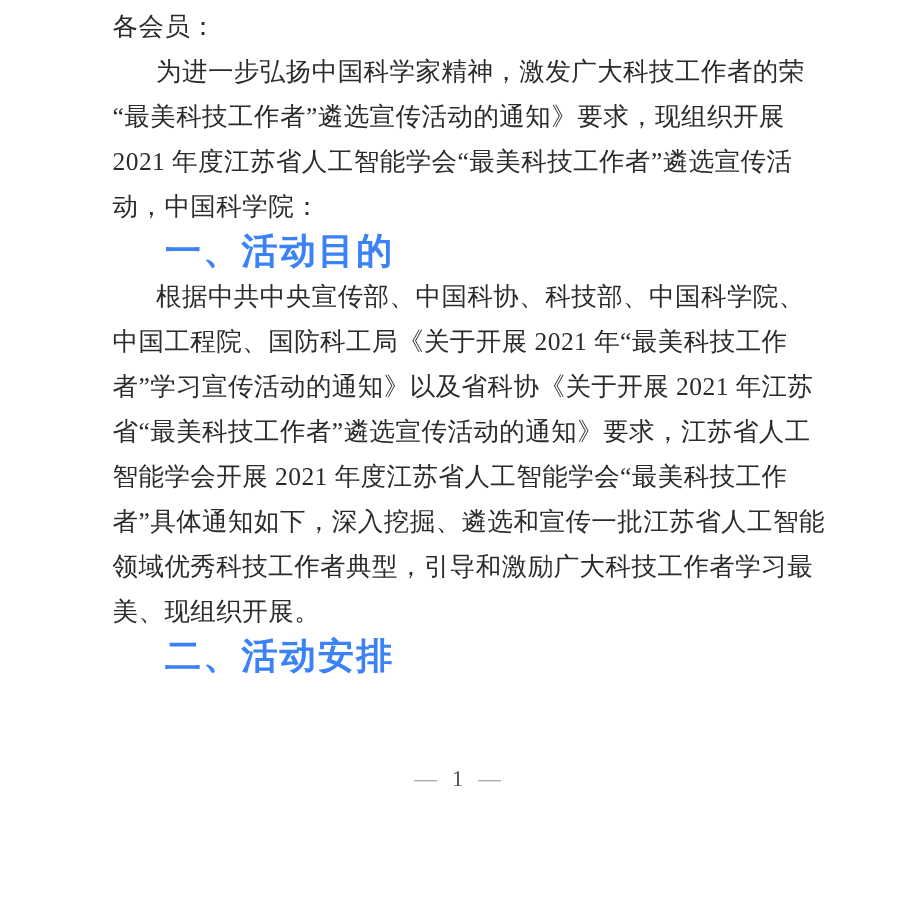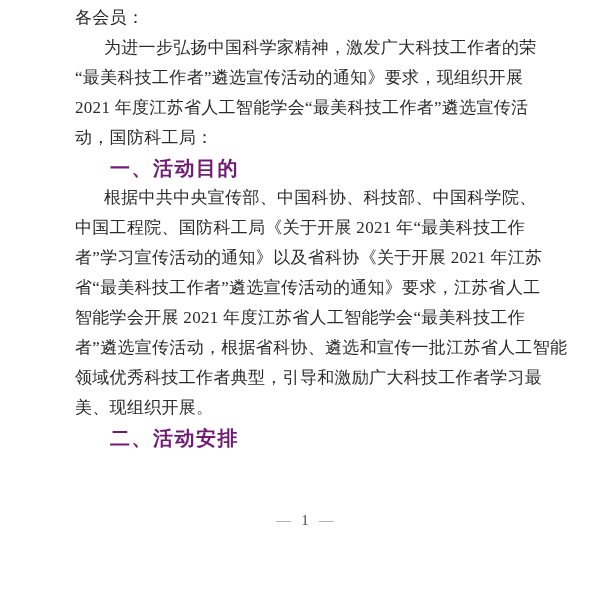--- a/index.html
+++ b/index.html
@@ -35,23 +35,23 @@
     color: #2b2b2b;
     white-space: nowrap;
     font-family: "Liberation Serif", "DejaVu Serif", serif;
   }
   .ind {
     text-indent: 29px;
   }
   .heading {
     font-family: "Liberation Sans", "DejaVu Sans", sans-serif;
     font-weight: 700;
-    font-size: 20px;
+    font-size: 24px;
     letter-spacing: 1.5px;
-    color: #701a75;
+    color: #3b82f6;
     text-indent: 35px;
   }
   .footer {
     position: absolute;
     left: 0;
     top: 505px;
     width: 610px;
     height: 30px;
     line-height: 30px;
     text-align: center;
@@ -70,28 +70,28 @@
 </style>
 </head>
 <body>
 
 <div class="page">
   <div class="content">
     <div class="ln">各会员：</div>
     <div class="ln ind">为进一步弘扬中国科学家精神，激发广大科技工作者的荣</div>
     <div class="ln">“最美科技工作者”遴选宣传活动的通知》要求，现组织开展</div>
     <div class="ln">2021 年度江苏省人工智能学会“最美科技工作者”遴选宣传活</div>
-    <div class="ln">动，国防科工局：</div>
+    <div class="ln">动，中国科学院：</div>
     <div class="ln heading">一、活动目的</div>
     <div class="ln ind">根据中共中央宣传部、中国科协、科技部、中国科学院、</div>
     <div class="ln">中国工程院、国防科工局《关于开展 2021 年“最美科技工作</div>
     <div class="ln">者”学习宣传活动的通知》以及省科协《关于开展 2021 年江苏</div>
     <div class="ln">省“最美科技工作者”遴选宣传活动的通知》要求，江苏省人工</div>
     <div class="ln">智能学会开展 2021 年度江苏省人工智能学会“最美科技工作</div>
-    <div class="ln">者”遴选宣传活动，根据省科协、遴选和宣传一批江苏省人工智能</div>
+    <div class="ln">者”具体通知如下，深入挖掘、遴选和宣传一批江苏省人工智能</div>
     <div class="ln">领域优秀科技工作者典型，引导和激励广大科技工作者学习最</div>
     <div class="ln">美、现组织开展。</div>
     <div class="ln heading">二、活动安排</div>
   </div>
 
   <div class="footer">
     <span class="dash">—</span><span class="num">1</span><span class="dash">—</span>
   </div>
 </div>
 

